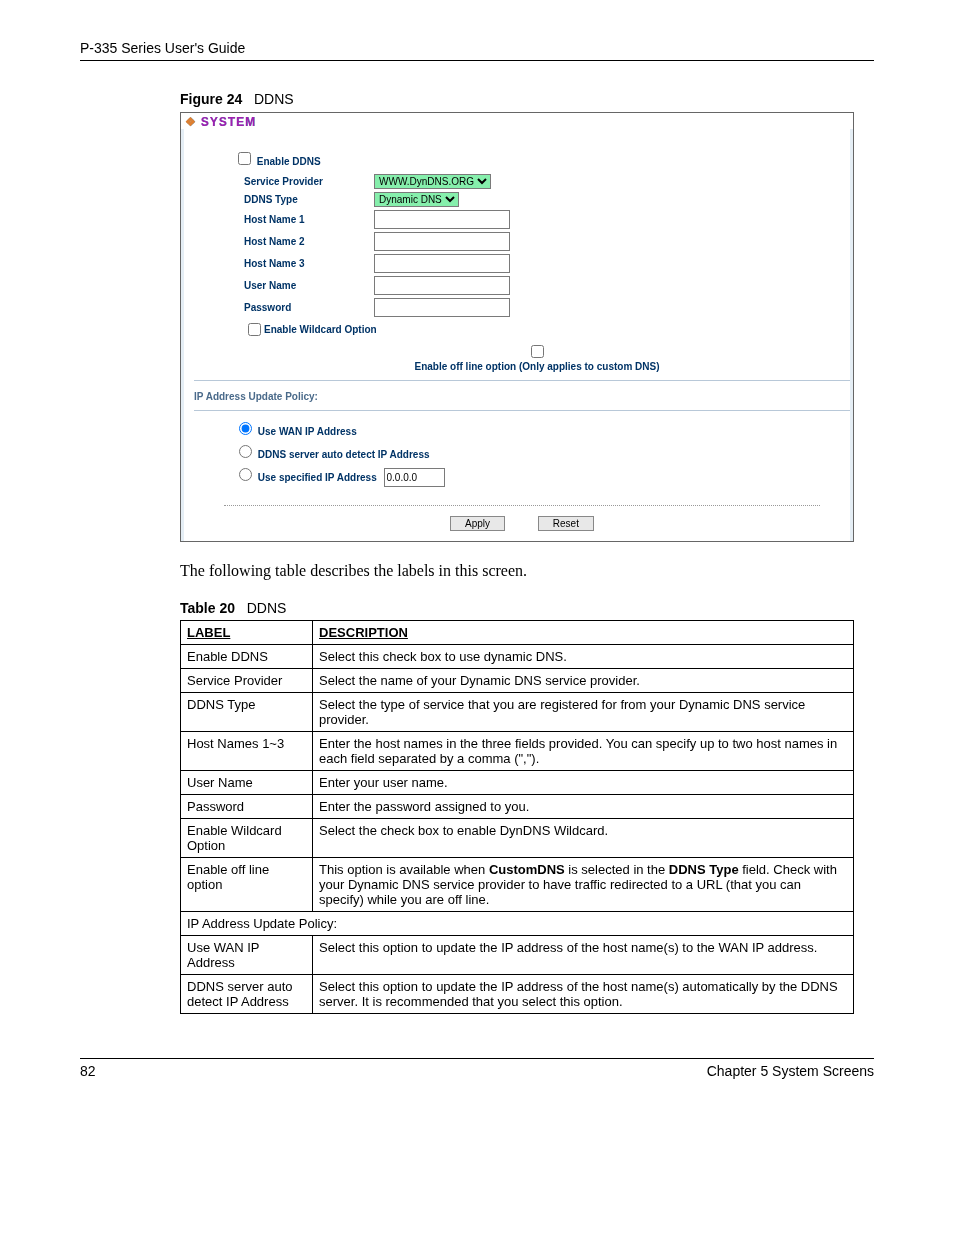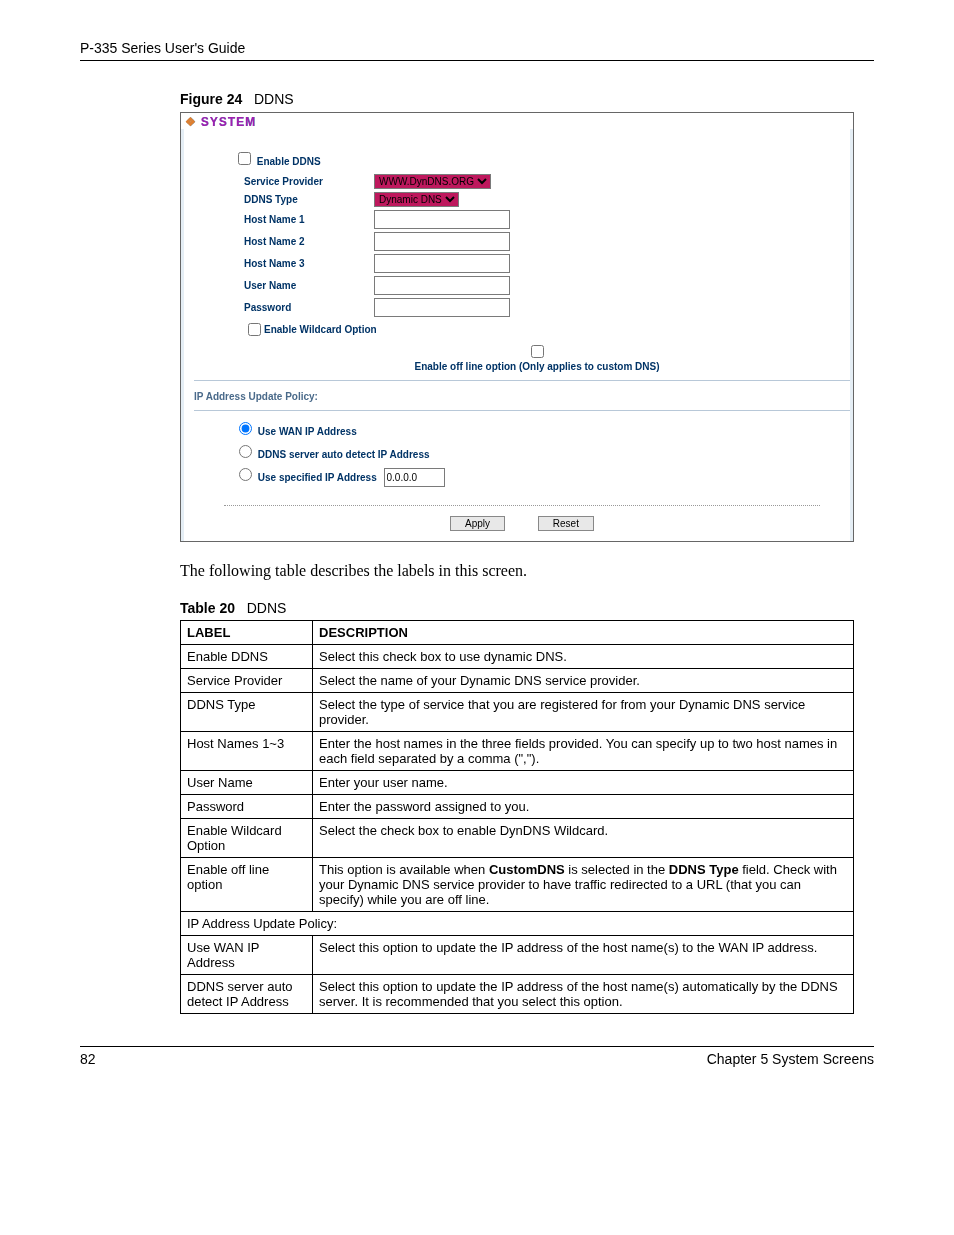--- a/index.html
+++ b/index.html
@@ -88,21 +88,21 @@
     .form-row input[type=text], .form-row input[type=password] {
       font-size: 10px;
       width: 130px;
       height: 15px;
       border: 1px solid #7a7a7a;
       background: #fff;
     }
     .form-row select {
       font-size: 10px;
       border: 1px solid #7a7a7a;
-      background: #be185d;
+      background: #86efac;
     }
     .section-lbl {
       color: #4a6a8a;
       font-weight: bold;
       margin: 10px 0 5px -20px;
       font-size: 10px;
     }
     .hr {
       border: none;
       border-top: 1px solid #b8c8d8;
@@ -156,24 +156,25 @@
       font-size: 13px;
     }
     table.desc th, table.desc td {
       border: 1px solid #000;
       padding: 4px 6px;
       text-align: left;
       vertical-align: top;
     }
     table.desc th {
       font-weight: bold;
+      text-decoration: underline;
     }
     .footer {
       border-top: 1px solid #000;
-      margin-top: 32px;
+      margin-top: 44px;
       padding-top: 4px;
       display: flex;
       justify-content: space-between;
       font-size: 14px;
     }
   </style>
 </head>
 <body>
 
 <div class="header-line">

